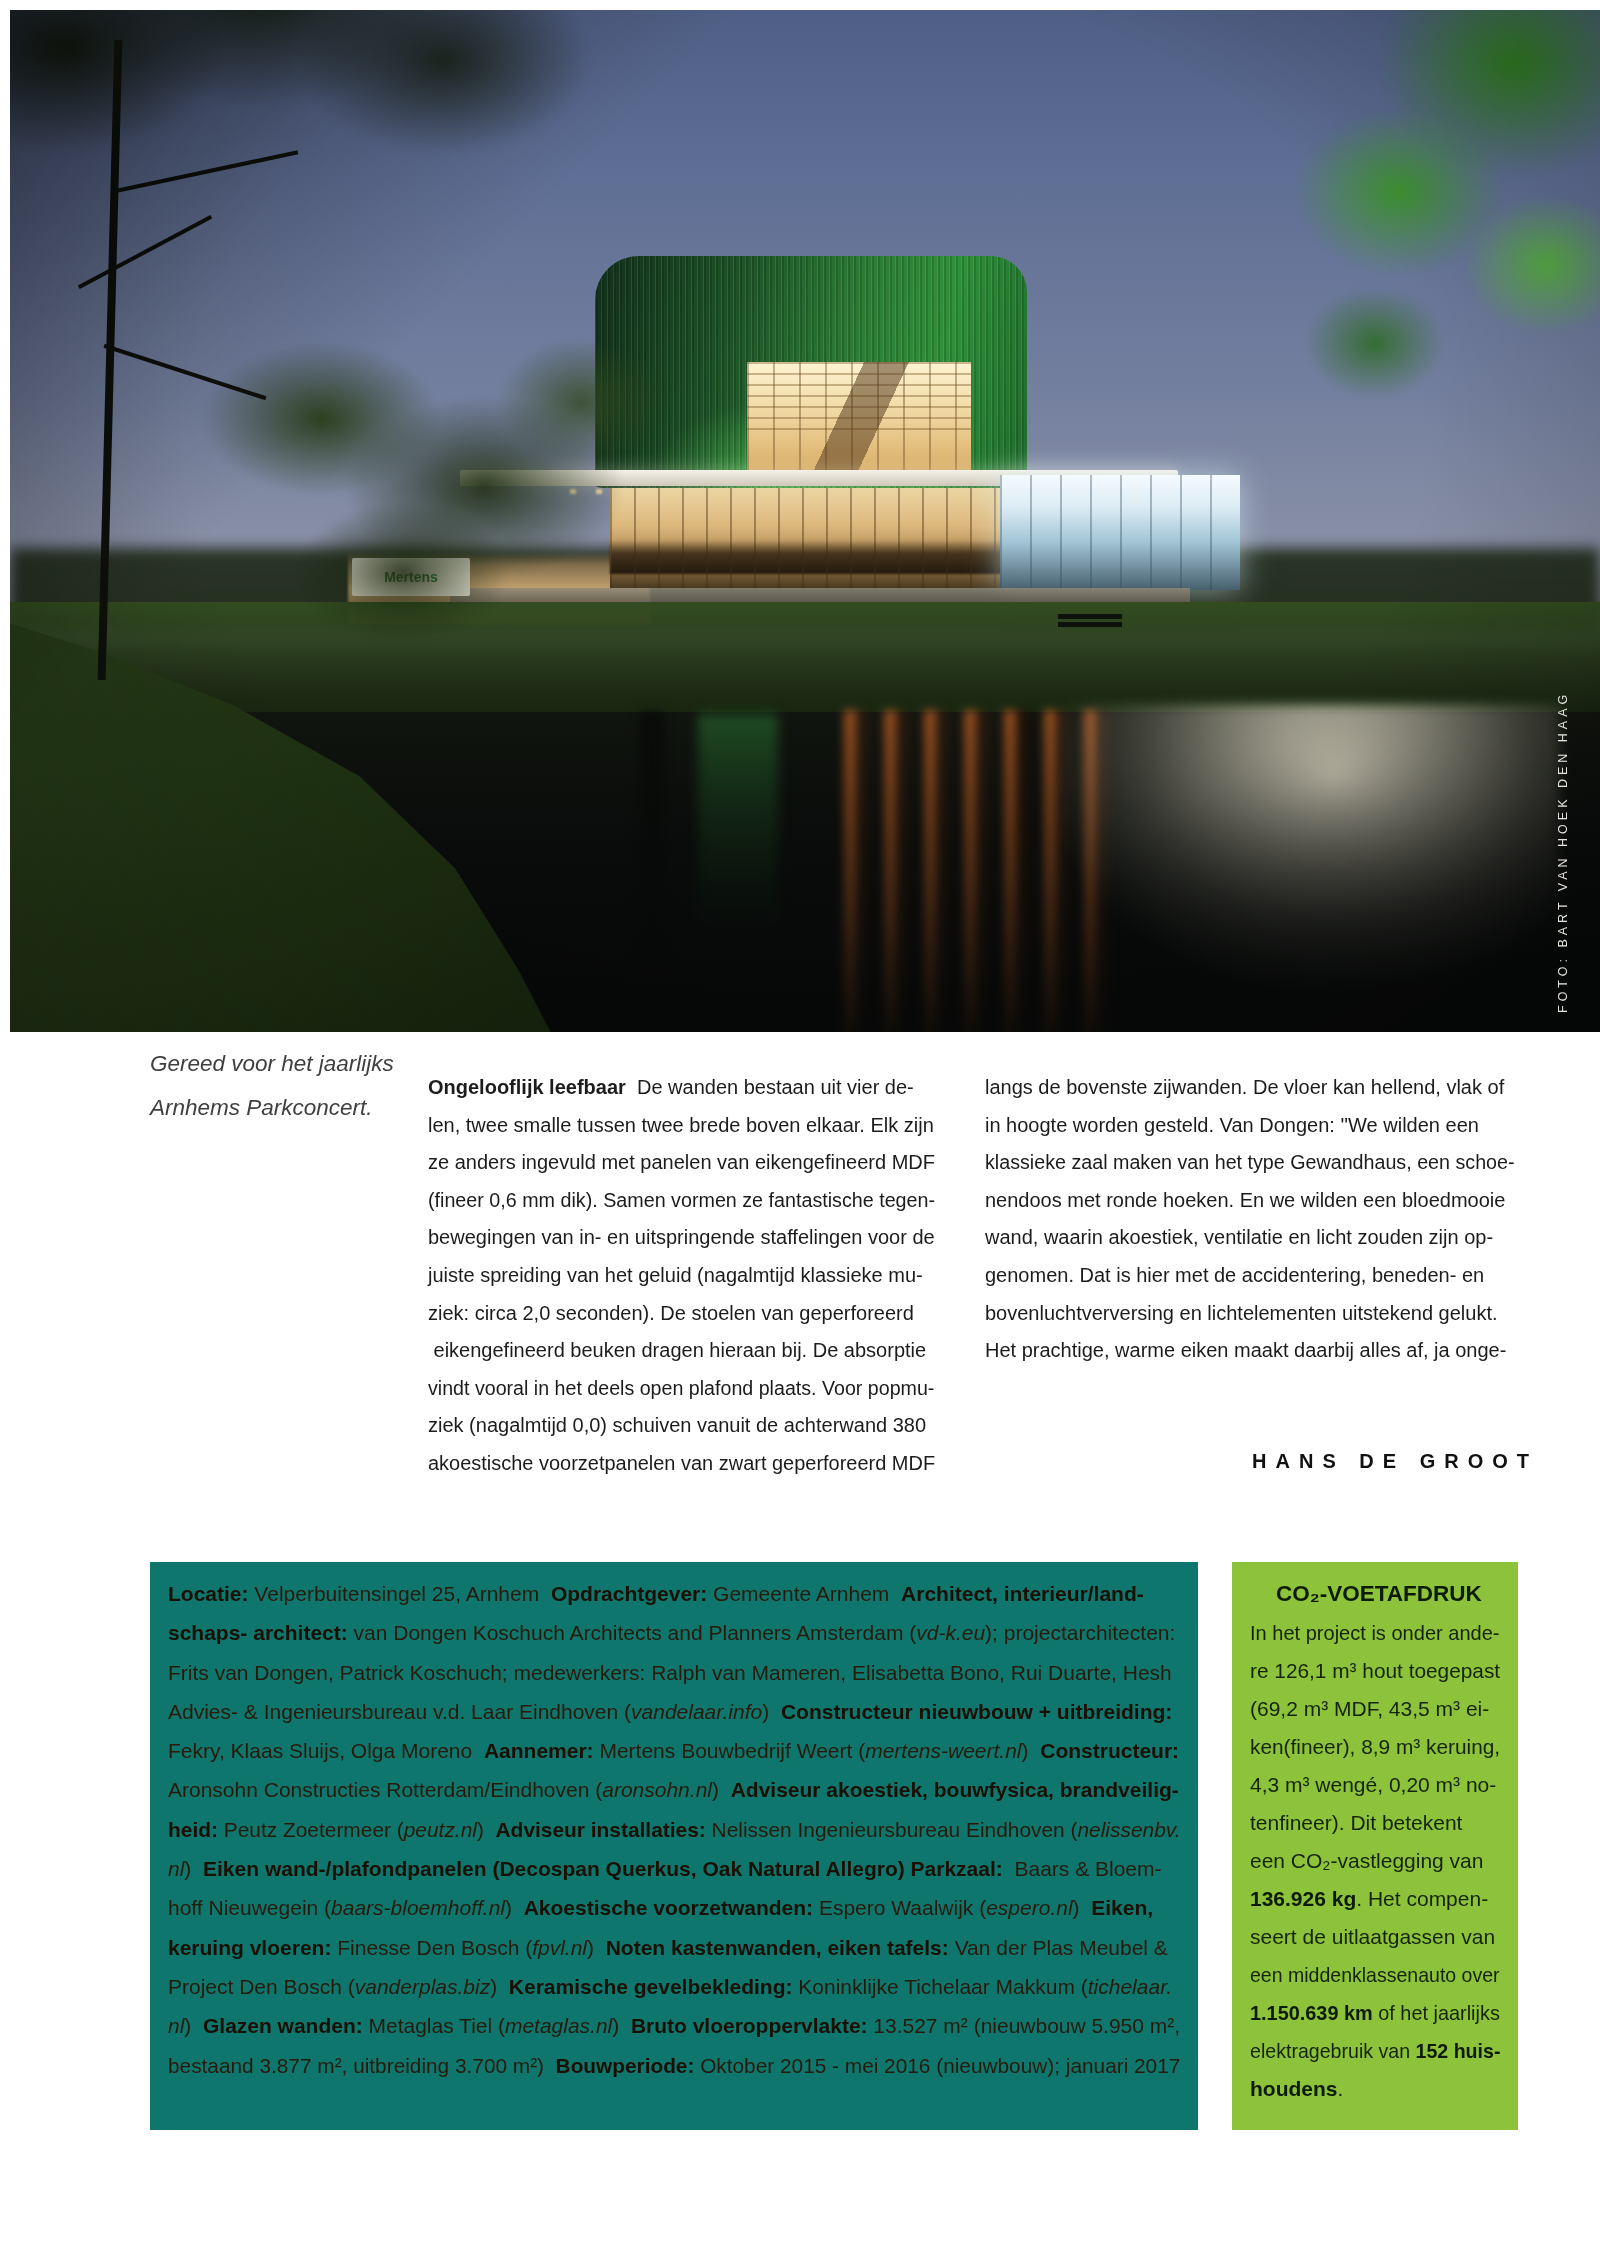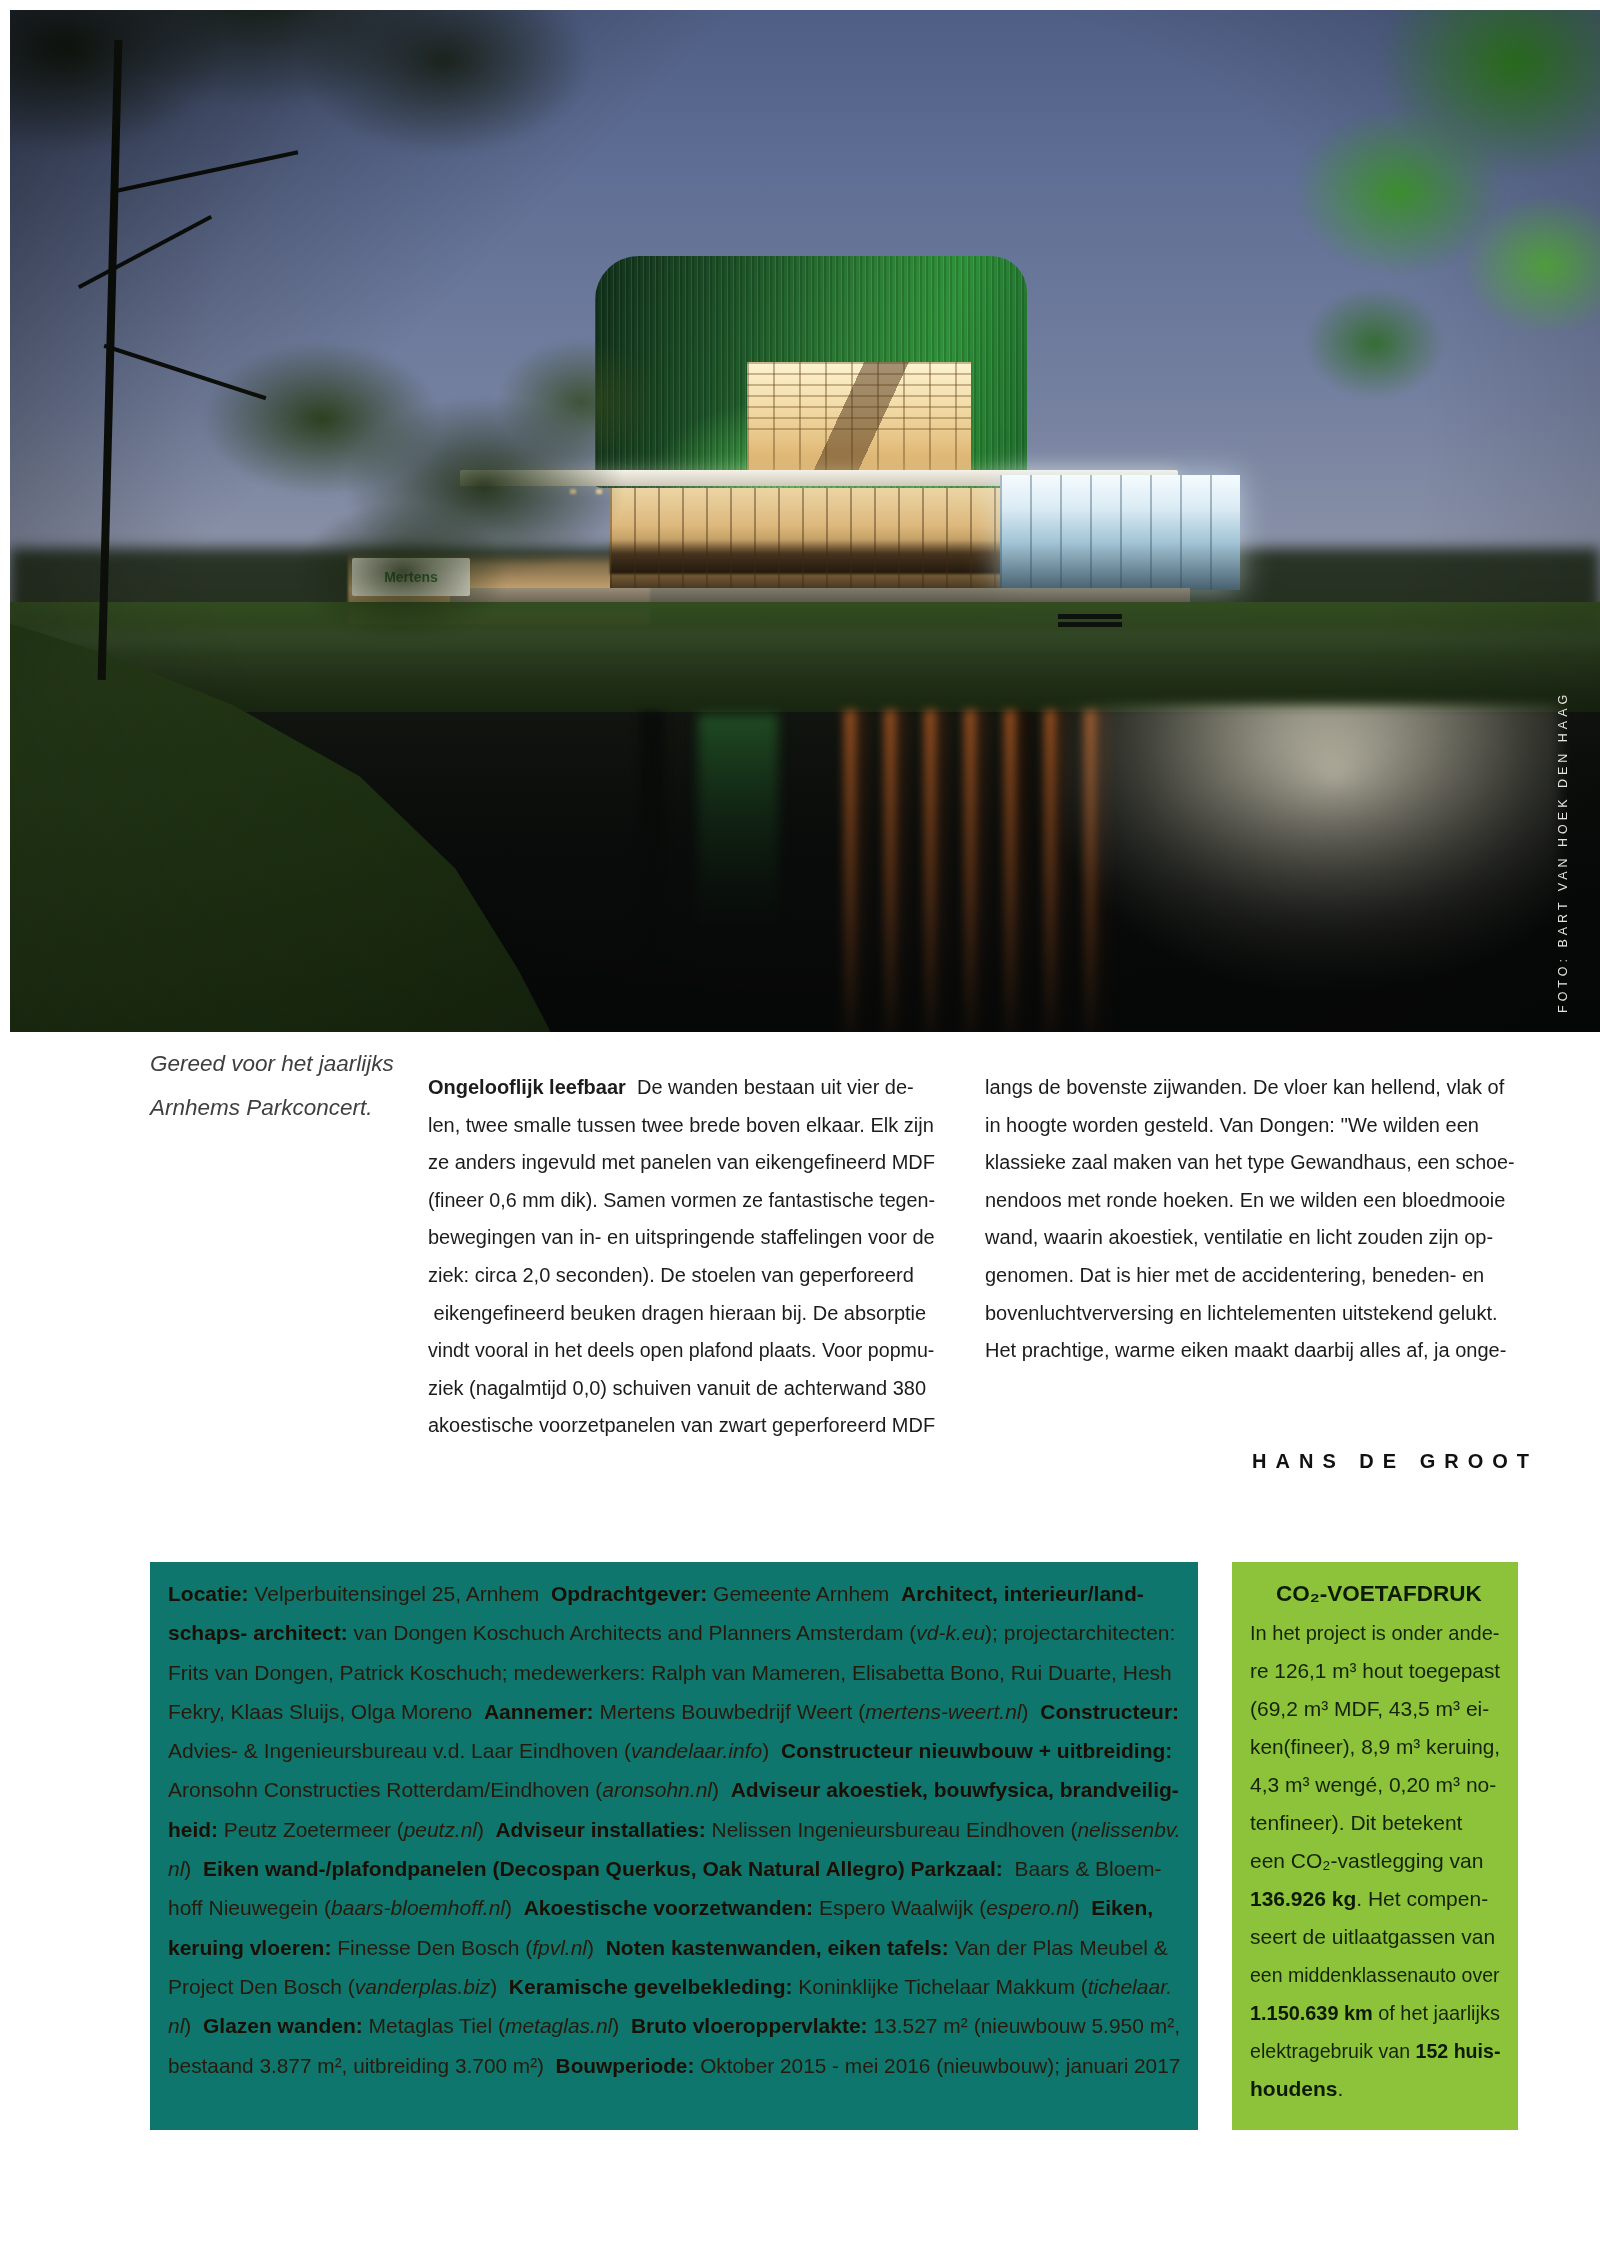--- a/index.html
+++ b/index.html
@@ -161,20 +161,21 @@
       <div class="tl"><span>Gereed voor het jaarlijks</span></div>
       <div class="tl"><span>Arnhems Parkconcert.</span></div>
     </div>
 
   <div class="col col1 fit">
       <div class="tl"><span class="r-b">Ongelooflijk leefbaar</span><span>  De wanden bestaan uit vier de-</span></div>
       <div class="tl"><span>len, twee smalle tussen twee brede boven elkaar. Elk zijn</span></div>
       <div class="tl"><span>ze anders ingevuld met panelen van eikengefineerd MDF</span></div>
       <div class="tl" style="transform: scaleX(0.985185);"><span>(fineer 0,6 mm dik). Samen vormen ze fantastische tegen-</span></div>
       <div class="tl"><span>bewegingen van in- en uitspringende staffelingen voor de</span></div>
+      <div class="tl"><span>juiste spreiding van het geluid (nagalmtijd klassieke mu-</span></div>
       <div class="tl"><span>ziek: circa 2,0 seconden). De stoelen van geperforeerd</span></div>
       <div class="tl"><span> eikengefineerd beuken dragen hieraan bij. De absorptie</span></div>
       <div class="tl" style="transform: scaleX(0.98155);"><span>vindt vooral in het deels open plafond plaats. Voor popmu-</span></div>
       <div class="tl"><span>ziek (nagalmtijd 0,0) schuiven vanuit de achterwand 380</span></div>
       <div class="tl" style="transform: scaleX(0.998124);"><span>akoestische voorzetpanelen van zwart geperforeerd MDF</span></div>
     </div>
   <div class="col col2 fit">
       <div class="tl"><span>langs de bovenste zijwanden. De vloer kan hellend, vlak of</span></div>
       <div class="tl"><span>in hoogte worden gesteld. Van Dongen: ''We wilden een</span></div>
       <div class="tl" style="transform: scaleX(0.984071);"><span>klassieke zaal maken van het type Gewandhaus, een schoe-</span></div>
@@ -184,22 +185,22 @@
       <div class="tl"><span>bovenluchtverversing en lichtelementen uitstekend gelukt.</span></div>
       <div class="tl"><span>Het prachtige, warme eiken maakt daarbij alles af, ja onge-</span></div>
     </div>
 
   <div class="author">HANS DE GROOT</div>
 
   <div class="infobox fit" style="background: #0f766e;">
       <div class="tl"><span class="r-b">Locatie:</span><span> Velperbuitensingel 25, Arnhem  </span><span class="r-b">Opdrachtgever:</span><span> Gemeente Arnhem  </span><span class="r-b">Architect, interieur/land-</span></div>
       <div class="tl"><span class="r-b">schaps- architect:</span><span> van Dongen Koschuch Architects and Planners Amsterdam (</span><span class="r-i">vd-k.eu</span><span>); projectarchitecten:</span></div>
       <div class="tl"><span>Frits van Dongen, Patrick Koschuch; medewerkers: Ralph van Mameren, Elisabetta Bono, Rui Duarte, Hesh</span></div>
+      <div class="tl"><span>Advies- &amp; Ingenieursbureau v.d. Laar Eindhoven (</span><span class="r-i">vandelaar.info</span><span>)  </span><span class="r-b">Constructeur nieuwbouw + uitbreiding:</span></div>
       <div class="tl"><span>Fekry, Klaas Sluijs, Olga Moreno  </span><span class="r-b">Aannemer:</span><span> Mertens Bouwbedrijf Weert (</span><span class="r-i">mertens-weert.nl</span><span>)  </span><span class="r-b">Constructeur:</span></div>
-      <div class="tl"><span>Advies- &amp; Ingenieursbureau v.d. Laar Eindhoven (</span><span class="r-i">vandelaar.info</span><span>)  </span><span class="r-b">Constructeur nieuwbouw + uitbreiding:</span></div>
       <div class="tl"><span>Aronsohn Constructies Rotterdam/Eindhoven (</span><span class="r-i">aronsohn.nl</span><span>)  </span><span class="r-b">Adviseur akoestiek, bouwfysica, brandveilig-</span></div>
       <div class="tl" style="transform: scaleX(0.995084);"><span class="r-b">heid:</span><span> Peutz Zoetermeer (</span><span class="r-i">peutz.nl</span><span>)  </span><span class="r-b">Adviseur installaties:</span><span> Nelissen Ingenieursbureau Eindhoven (</span><span class="r-i">nelissenbv.</span></div>
       <div class="tl"><span class="r-i">nl</span><span>)  </span><span class="r-b">Eiken wand-/plafondpanelen (Decospan Querkus, Oak Natural Allegro) Parkzaal:</span><span>  Baars &amp; Bloem-</span></div>
       <div class="tl"><span>hoff Nieuwegein (</span><span class="r-i">baars-bloemhoff.nl</span><span>)  </span><span class="r-b">Akoestische voorzetwanden:</span><span> Espero Waalwijk (</span><span class="r-i">espero.nl</span><span>)  </span><span class="r-b">Eiken,</span></div>
       <div class="tl"><span class="r-b">keruing vloeren:</span><span> Finesse Den Bosch (</span><span class="r-i">fpvl.nl</span><span>)  </span><span class="r-b">Noten kastenwanden, eiken tafels:</span><span> Van der Plas Meubel &amp;</span></div>
       <div class="tl"><span>Project Den Bosch (</span><span class="r-i">vanderplas.biz</span><span>)  </span><span class="r-b">Keramische gevelbekleding:</span><span> Koninklijke Tichelaar Makkum (</span><span class="r-i">tichelaar.</span></div>
       <div class="tl" style="transform: scaleX(0.999013);"><span class="r-i">nl</span><span>)  </span><span class="r-b">Glazen wanden:</span><span> Metaglas Tiel (</span><span class="r-i">metaglas.nl</span><span>)  </span><span class="r-b">Bruto vloeroppervlakte:</span><span> 13.527 m² (nieuwbouw 5.950 m²,</span></div>
       <div class="tl" style="transform: scaleX(0.991185);"><span>bestaand 3.877 m², uitbreiding 3.700 m²)  </span><span class="r-b">Bouwperiode:</span><span> Oktober 2015 - mei 2016 (nieuwbouw); januari 2017</span></div>
     </div>
 

